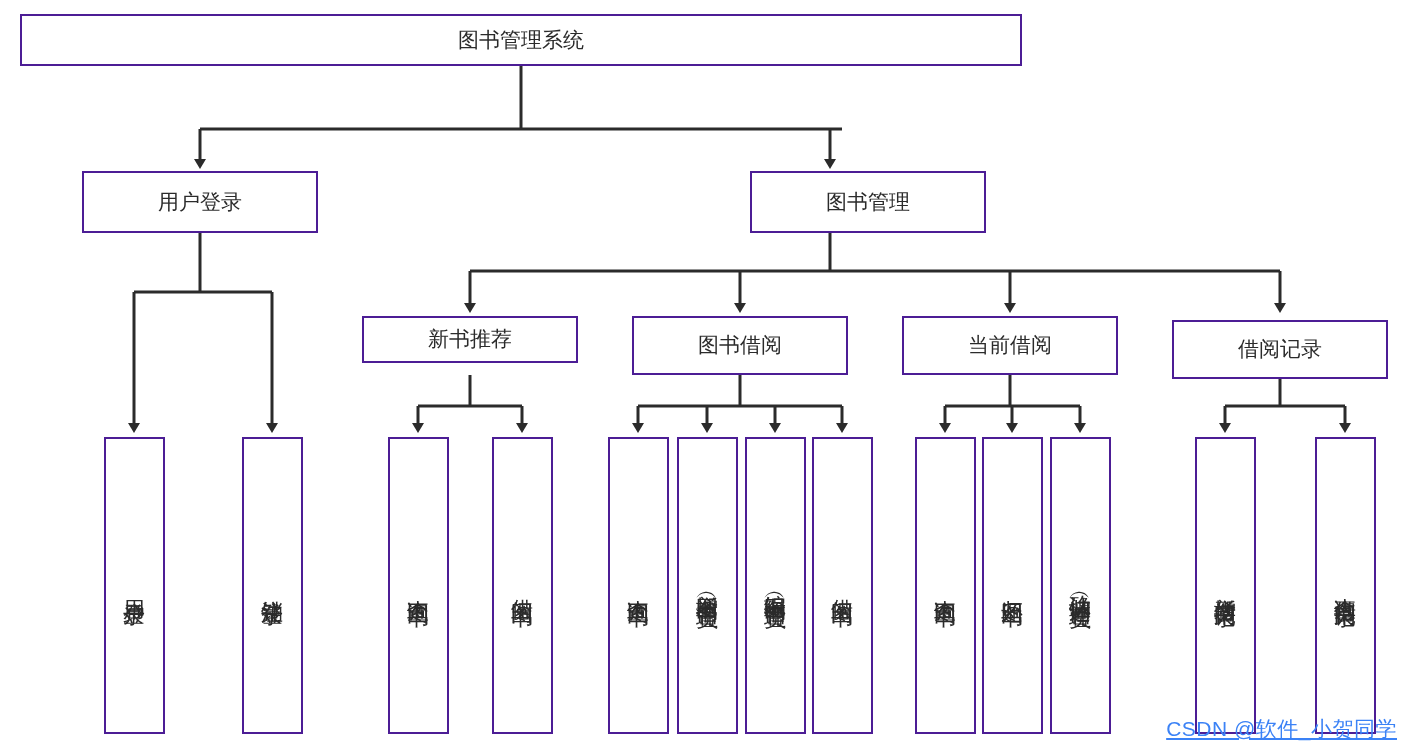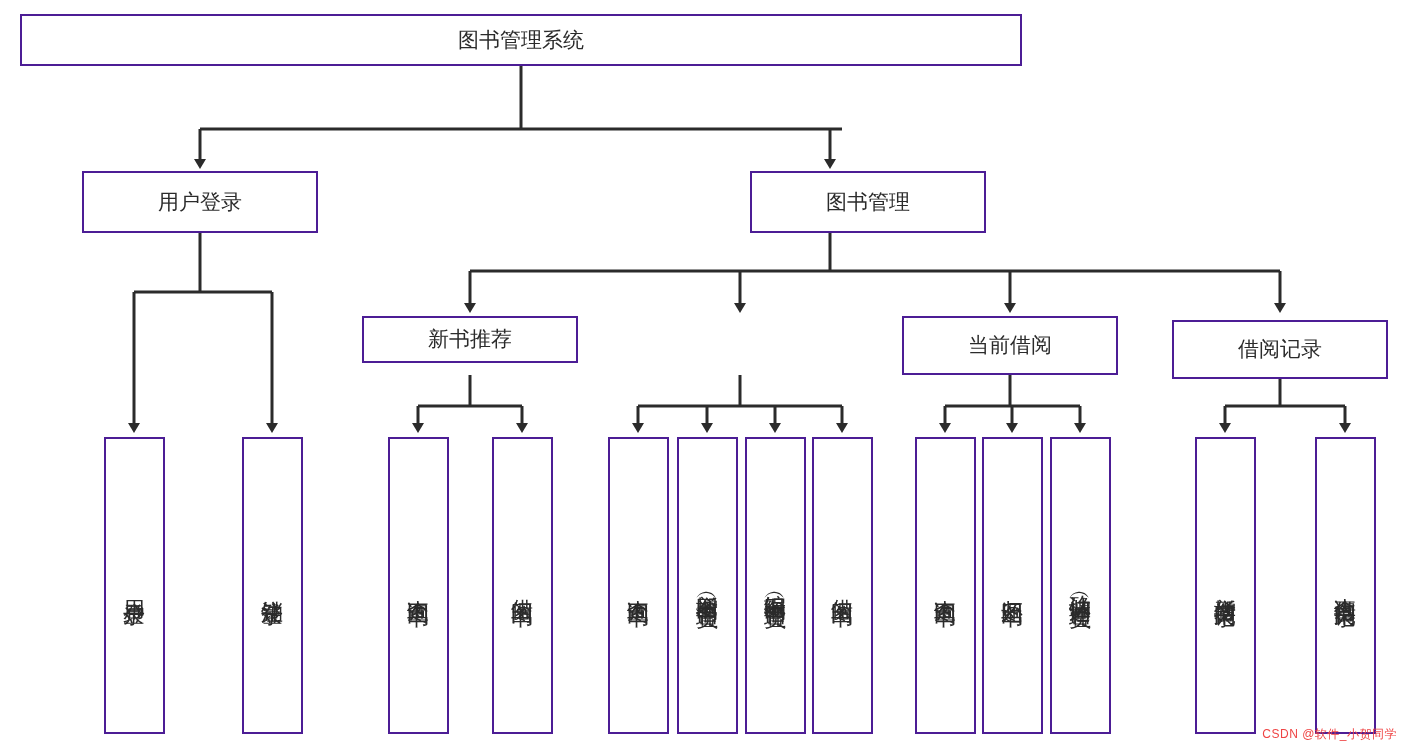--- a/index.html
+++ b/index.html
@@ -52,25 +52,26 @@
     writing-mode: vertical-rl;
     text-orientation: upright;
     font-size: 22px;
     letter-spacing: 2px;
     line-height: 1.05;
   }
   #watermark {
     position: absolute;
     right: 8px;
     bottom: 4px;
-    font-size: 12px;
-    color: #ef4444;
+    font-size: 21px;
+    color: #3b82f6;
     letter-spacing: 0.5px;
     z-index: 3;
     white-space: nowrap;
+    text-decoration: underline;
   }
 </style>
 </head>
 <body>
 
 <div id="canvas">
 
   <svg id="wires" viewBox="0 0 1405 747">
     <defs>
       <marker id="arrow" markerWidth="10" markerHeight="12" refX="1" refY="6" orient="auto" markerUnits="userSpaceOnUse">
@@ -129,20 +130,23 @@
   <div class="node horiz" style="left:82px; top:171px; width:236px; height:62px;">
     <span class="label">用户登录</span>
   </div>
   <div class="node horiz" style="left:712px; top:171px; width:236px; height:62px;margin-left:38px;">
     <span class="label">图书管理</span>
   </div>
 
   <div class="node horiz" style="left:362px; top:316px; width:216px; height:47px;">
     <span class="label">新书推荐</span>
   </div>
+  <div class="node horiz" style="left:632px; top:316px; width:216px; height:59px;">
+    <span class="label">图书借阅</span>
+  </div>
   <div class="node horiz" style="left:902px; top:316px; width:216px; height:59px;">
     <span class="label">当前借阅</span>
   </div>
   <div class="node horiz" style="left:1172px; top:320px; width:216px; height:59px;">
     <span class="label">借阅记录</span>
   </div>
 
   <div class="node vert" style="left:104px; top:437px; width:61px; height:297px;">
     <span class="label">用户登录</span>
   </div>

